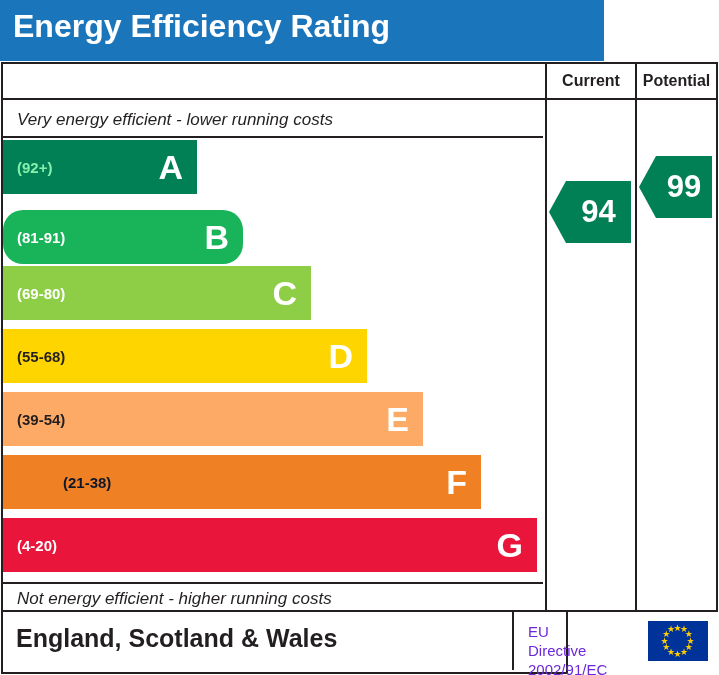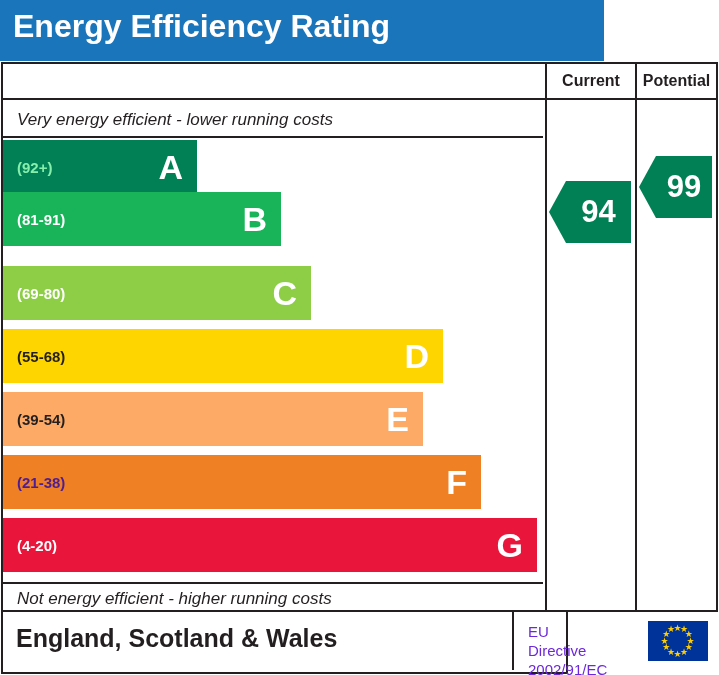--- a/index.html
+++ b/index.html
@@ -250,38 +250,38 @@
 
     <div class="caption top">Very energy efficient - lower running costs</div>
     <div class="caption-sep top"></div>
 
     <div class="bars">
 
     <div class="bar" style="top: 2px; width: 194px; background: rgb(0, 128, 84);">
           <span class="range" style="color: #86efac;">(92+)</span>
           <span class="letter">A</span>
         </div>
-        <div class="bar" style="top: 54px; width: 278px; background: rgb(25, 180, 89);">
+        <div class="bar" style="top: 72px; width: 240px; background: rgb(25, 180, 89); border-radius: 20px;">
           <span class="range" style="color: rgb(255, 255, 255);">(81-91)</span>
           <span class="letter">B</span>
         </div>
         <div class="bar" style="top: 128px; width: 308px; background: rgb(141, 206, 70);">
           <span class="range" style="color: rgb(255, 255, 255);">(69-80)</span>
           <span class="letter">C</span>
         </div>
-        <div class="bar" style="top: 191px; width: 440px; background: rgb(255, 213, 0);">
+        <div class="bar" style="top: 191px; width: 364px; background: rgb(255, 213, 0);">
           <span class="range" style="color: rgb(35, 31, 32);">(55-68)</span>
           <span class="letter">D</span>
         </div>
         <div class="bar" style="top: 254px; width: 420px; background: rgb(252, 170, 101);">
           <span class="range" style="color: rgb(35, 31, 32);">(39-54)</span>
           <span class="letter">E</span>
         </div>
         <div class="bar" style="top: 317px; width: 478px; background: rgb(239, 128, 35);">
-          <span class="range" style="color: #4c1d95;">(21-38)</span>
+          <span class="range" style="color: #0f172a; margin-left: 46px;">(21-38)</span>
           <span class="letter">F</span>
         </div>
         <div class="bar" style="top: 380px; width: 534px; background: rgb(233, 21, 59);">
           <span class="range" style="color: rgb(255, 255, 255);">(4-20)</span>
           <span class="letter">G</span>
         </div>
       </div>
 
     <div class="caption-sep bottom"></div>
     <div class="caption bottom">Not energy efficient - higher running costs</div>

